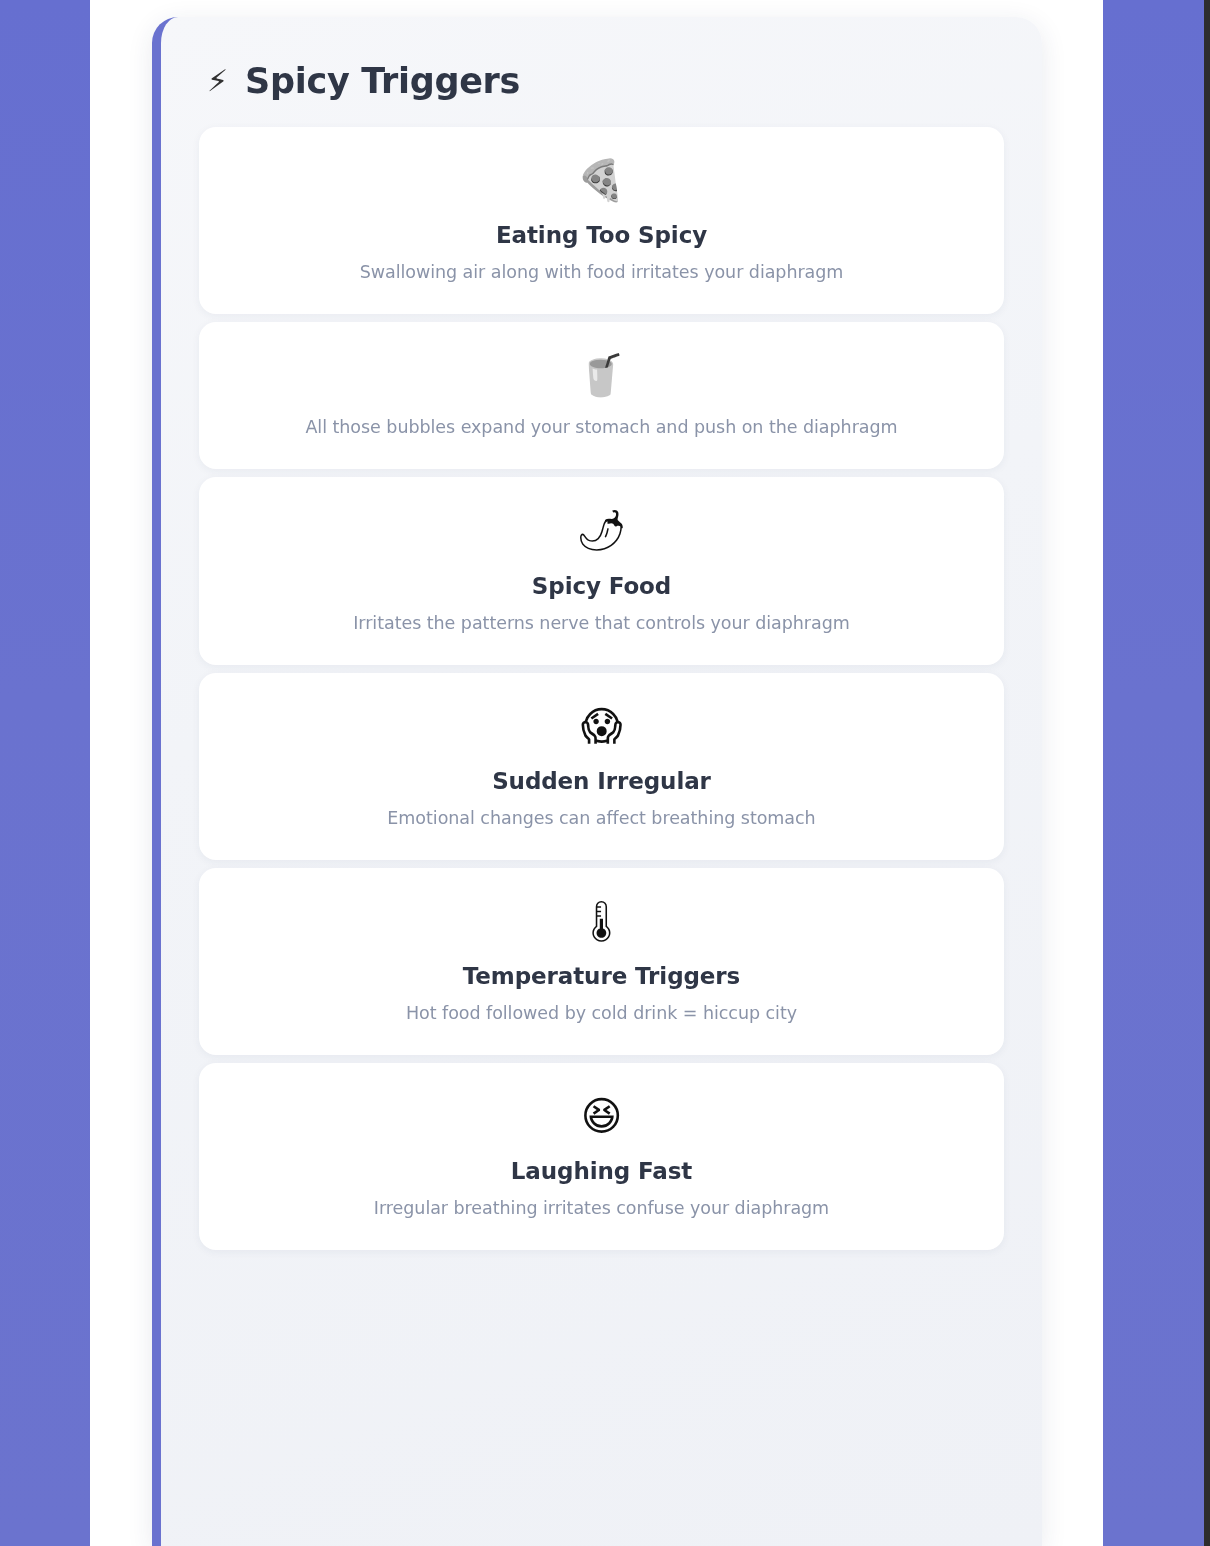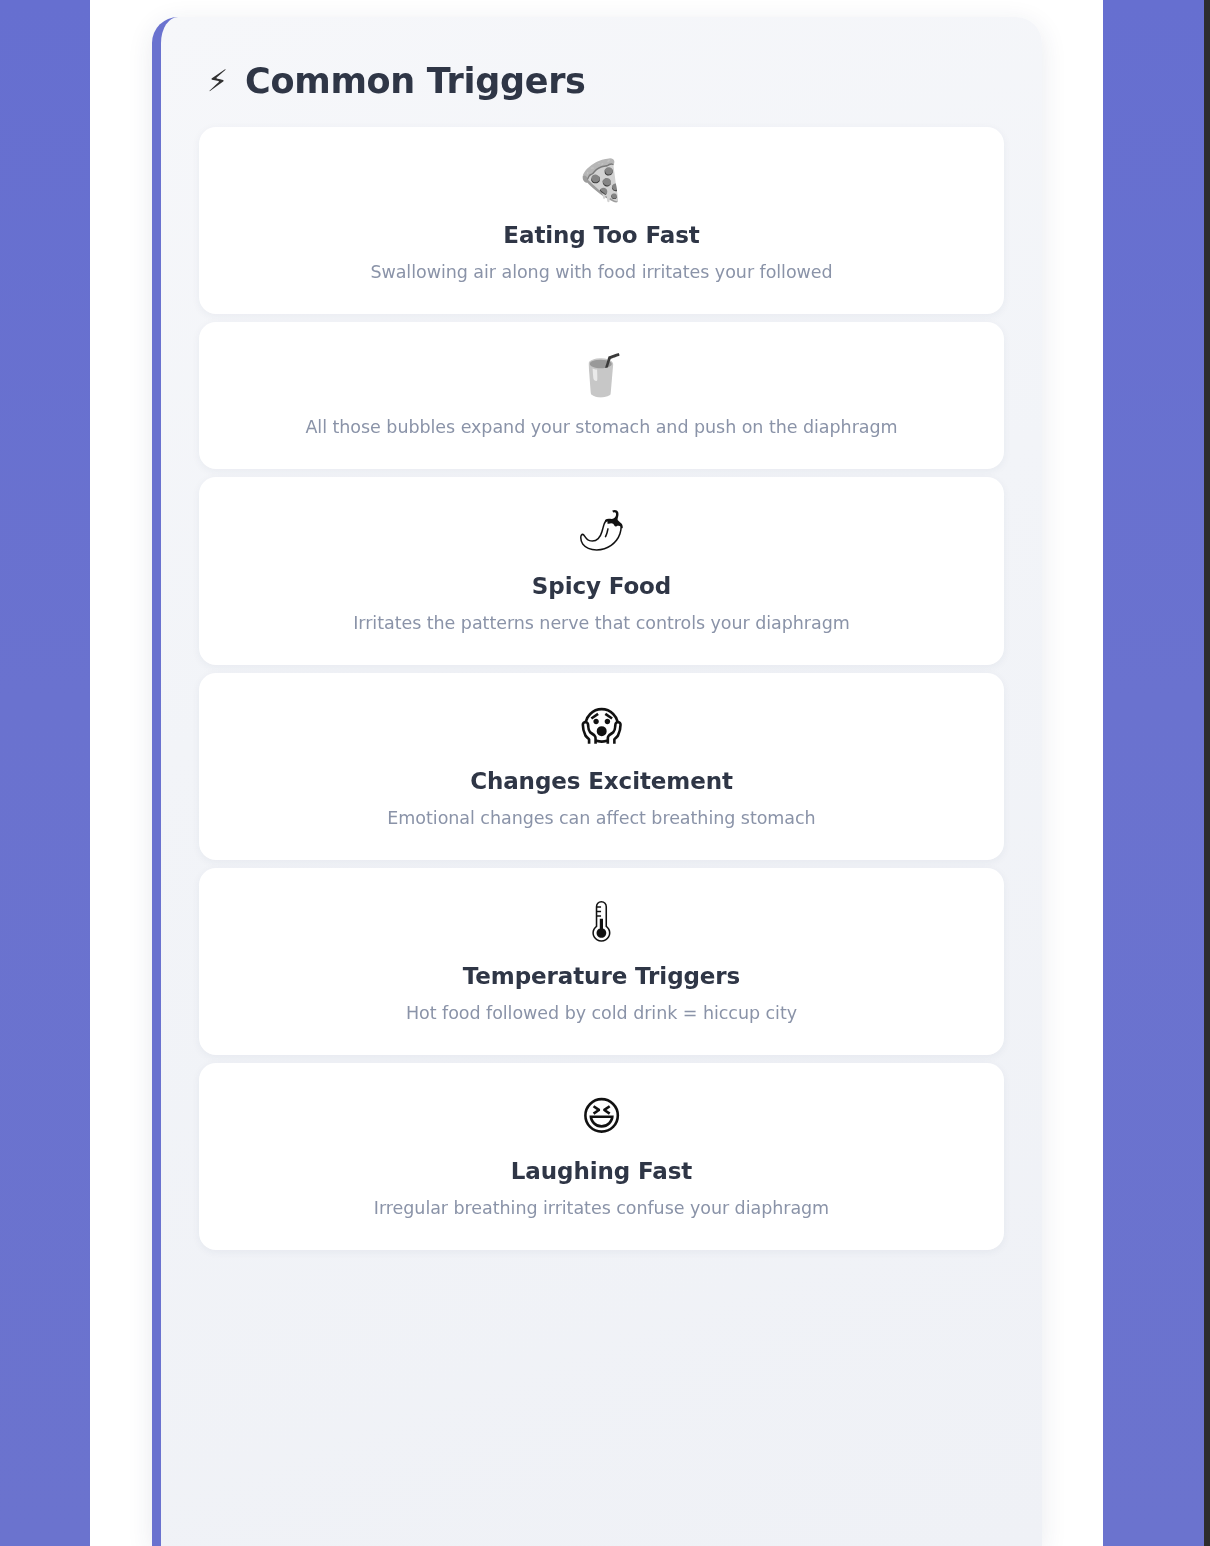--- a/index.html
+++ b/index.html
@@ -116,45 +116,45 @@
 <body>
 
 <div class="edge-strip left"></div>
 <div class="edge-strip right"></div>
 <div class="window-gutter"></div>
 
 <section class="panel">
 
   <header class="panel-header">
     <span class="bolt-icon">⚡</span>
-    <h1 class="panel-title">Common Triggers</h1>
+    <h1 class="panel-title">Spicy Triggers</h1>
   </header>
 
   <div class="trigger-list">
 
     <article class="trigger-card">
       <span class="trigger-icon">🍕</span>
-      <h2 class="trigger-title">Eating Too Fast</h2>
-      <p class="trigger-desc">Swallowing air along with food irritates your followed</p>
+      <h2 class="trigger-title">Eating Too Spicy</h2>
+      <p class="trigger-desc">Swallowing air along with food irritates your diaphragm</p>
     </article>
 
     <article class="trigger-card">
       <span class="trigger-icon">🥤</span>
       <p class="trigger-desc">All those bubbles expand your stomach and push on the diaphragm</p>
     </article>
 
     <article class="trigger-card">
       <span class="trigger-icon">🌶</span>
       <h2 class="trigger-title">Spicy Food</h2>
       <p class="trigger-desc">Irritates the patterns nerve that controls your diaphragm</p>
     </article>
 
     <article class="trigger-card">
       <span class="trigger-icon">😱</span>
-      <h2 class="trigger-title">Changes Excitement</h2>
+      <h2 class="trigger-title">Sudden Irregular</h2>
       <p class="trigger-desc">Emotional changes can affect breathing stomach</p>
     </article>
 
     <article class="trigger-card">
       <span class="trigger-icon">🌡</span>
       <h2 class="trigger-title">Temperature Triggers</h2>
       <p class="trigger-desc">Hot food followed by cold drink = hiccup city</p>
     </article>
 
     <article class="trigger-card">

